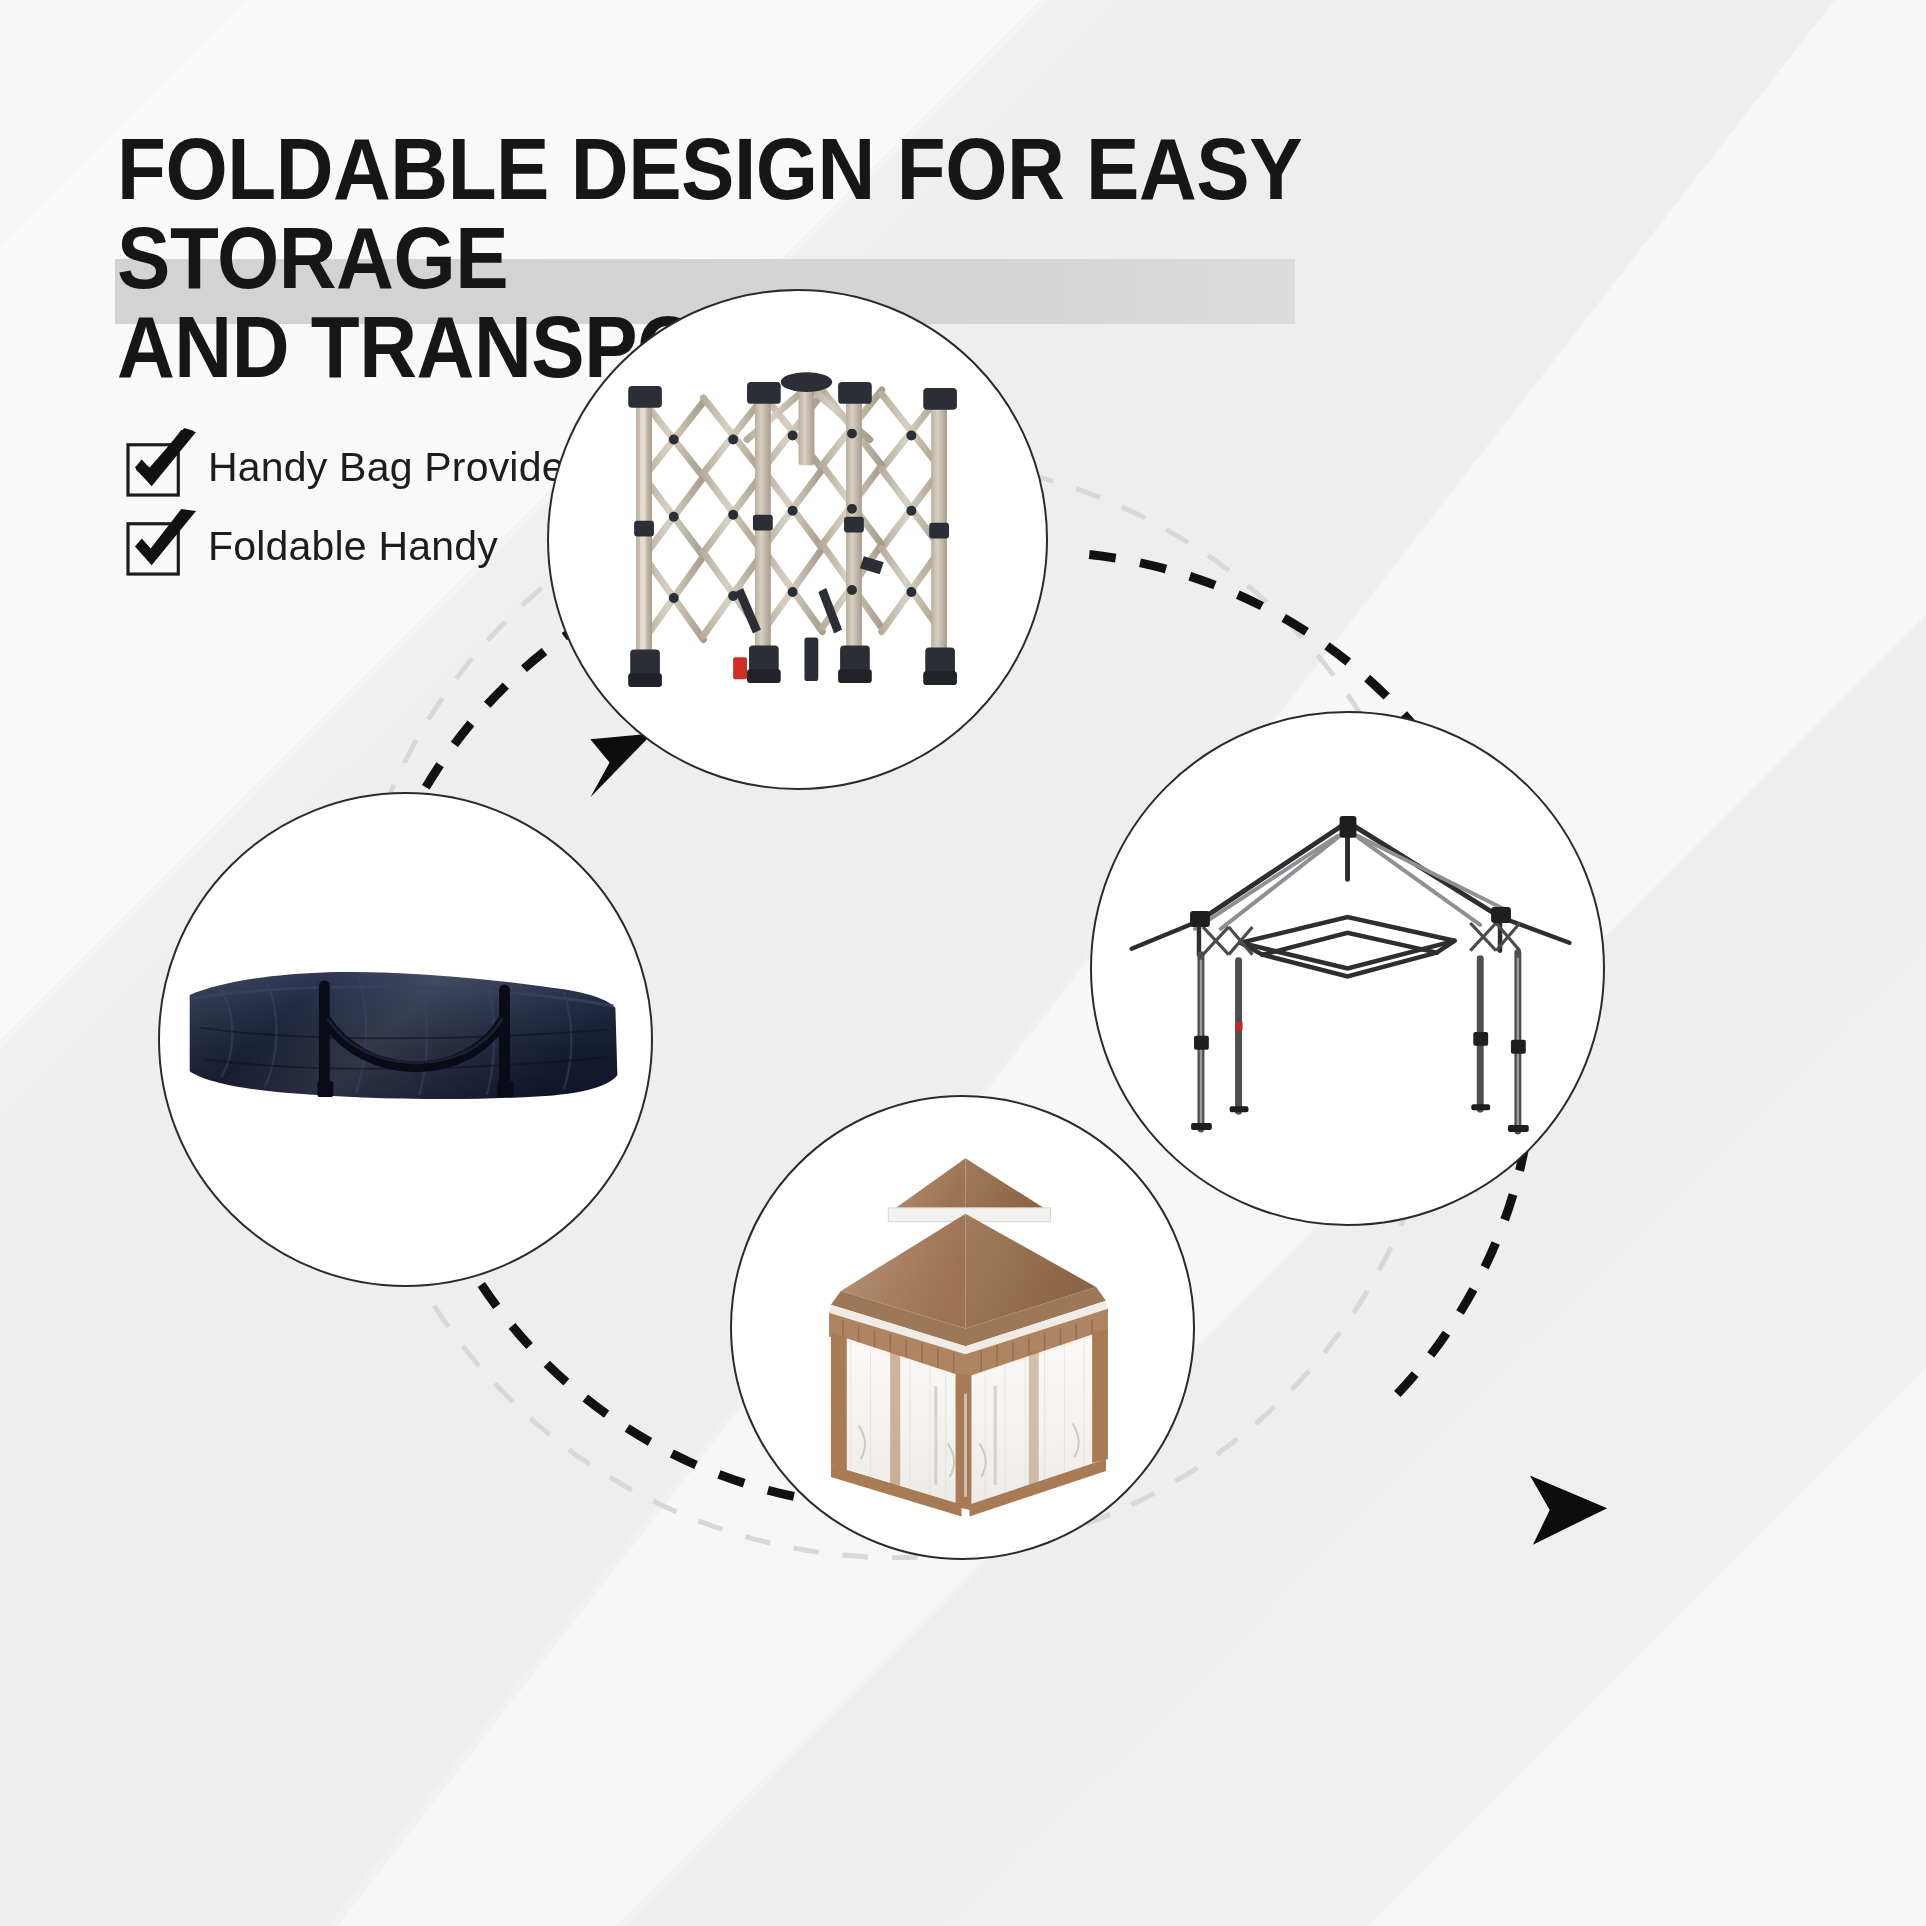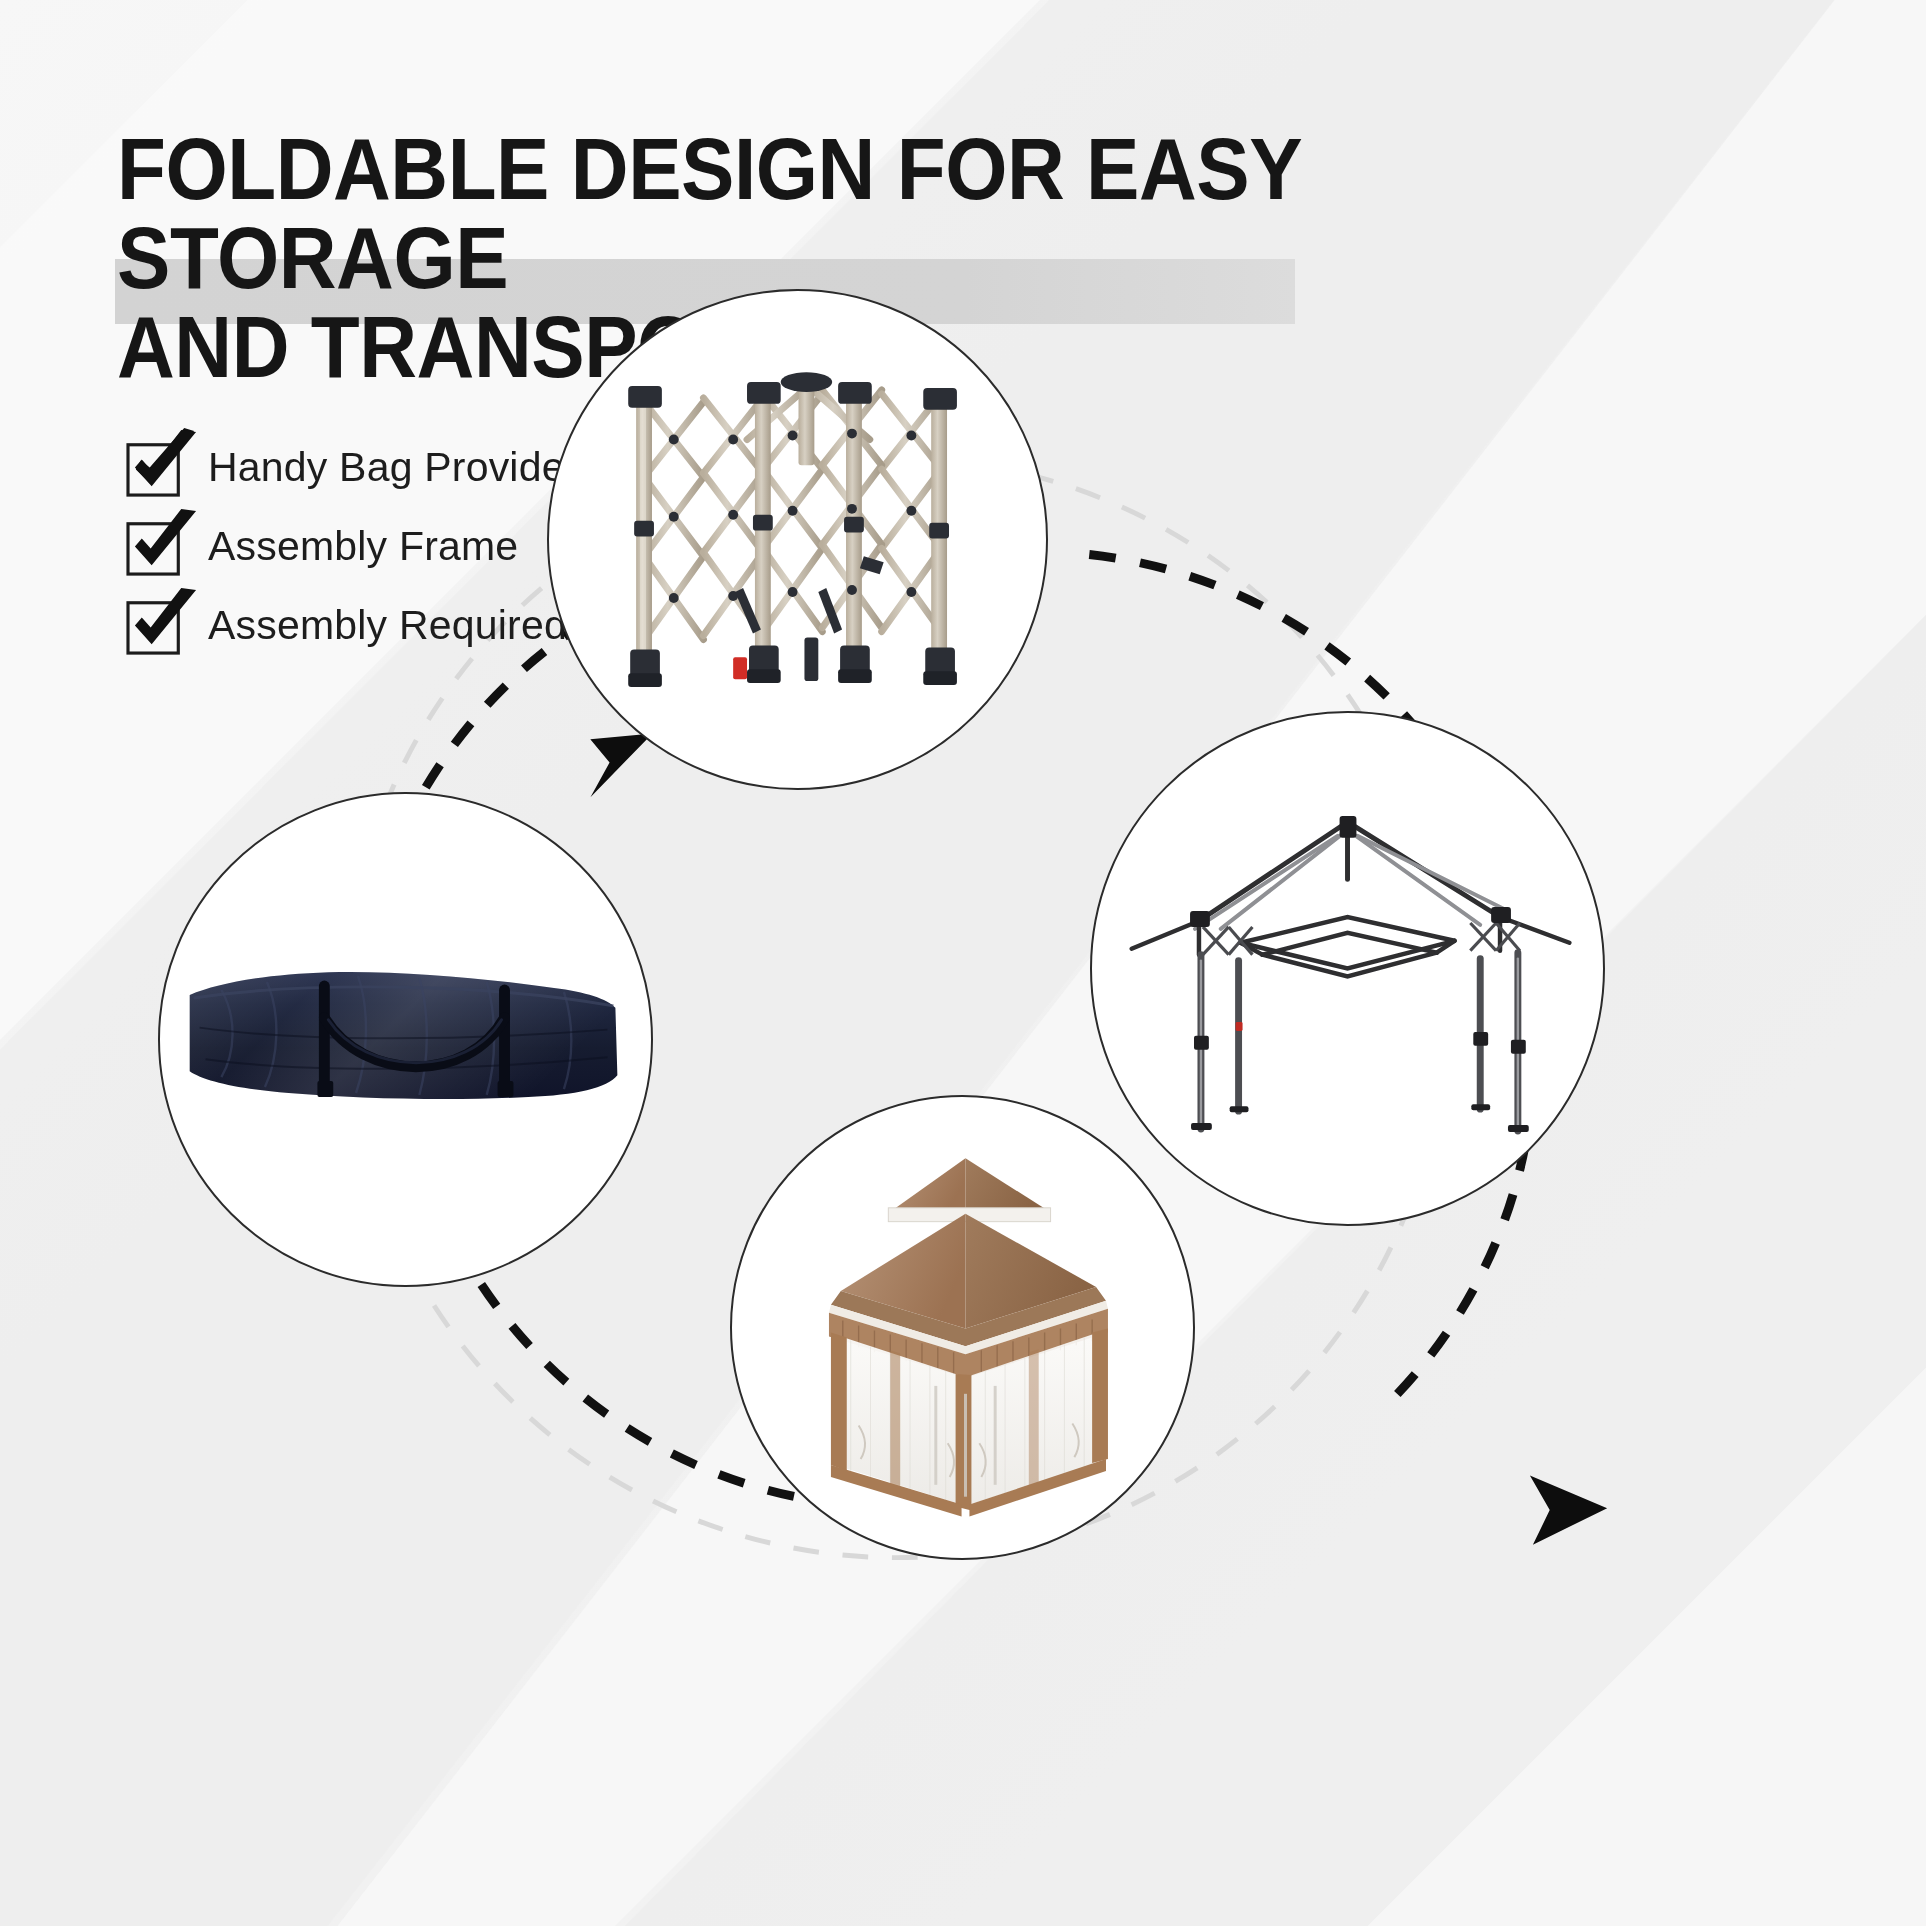--- a/index.html
+++ b/index.html
@@ -90,32 +90,23 @@
     <span class="feature-label">Handy Bag Provided</span>
   </div>
 
   <div class="feature-row">
     <span class="cbox">
       <svg width="77" height="71" viewBox="0 0 78 72">
         <rect x="3" y="17" width="51" height="51" fill="none" stroke="#1c1c1c" stroke-width="3.2"></rect>
         <path d="M10 40 L27 59 L72 4 L57 2 L26 42 L17 32 Z" fill="#111111"></path>
       </svg>
     </span>
-    <span class="feature-label">Assembly Frame</span>
+    <span class="feature-label">Foldable Handy</span>
   </div>
 
-  <div class="feature-row">
-    <span class="cbox">
-      <svg width="77" height="71" viewBox="0 0 78 72">
-        <rect x="3" y="17" width="51" height="51" fill="none" stroke="#1c1c1c" stroke-width="3.2"></rect>
-        <path d="M10 40 L27 59 L72 4 L57 2 L26 42 L17 32 Z" fill="#111111"></path>
-      </svg>
-    </span>
-    <span class="feature-label">Assembly Required</span>
-  </div>
 
 </div>
 
 <svg id="flow" viewBox="0 0 1946 1946" width="1927" height="1927">
 
   <circle cx="905" cy="1018" r="555" fill="none" stroke="#d8d8d8" stroke-width="5" stroke-dasharray="26 24" stroke-linecap="butt"></circle>
 
   <g fill="none" stroke="#111111" stroke-width="9" stroke-dasharray="27 25" stroke-linecap="butt">
 
     <path d="M 905 1522 A 504 504 0 0 1 468 1268"></path>

